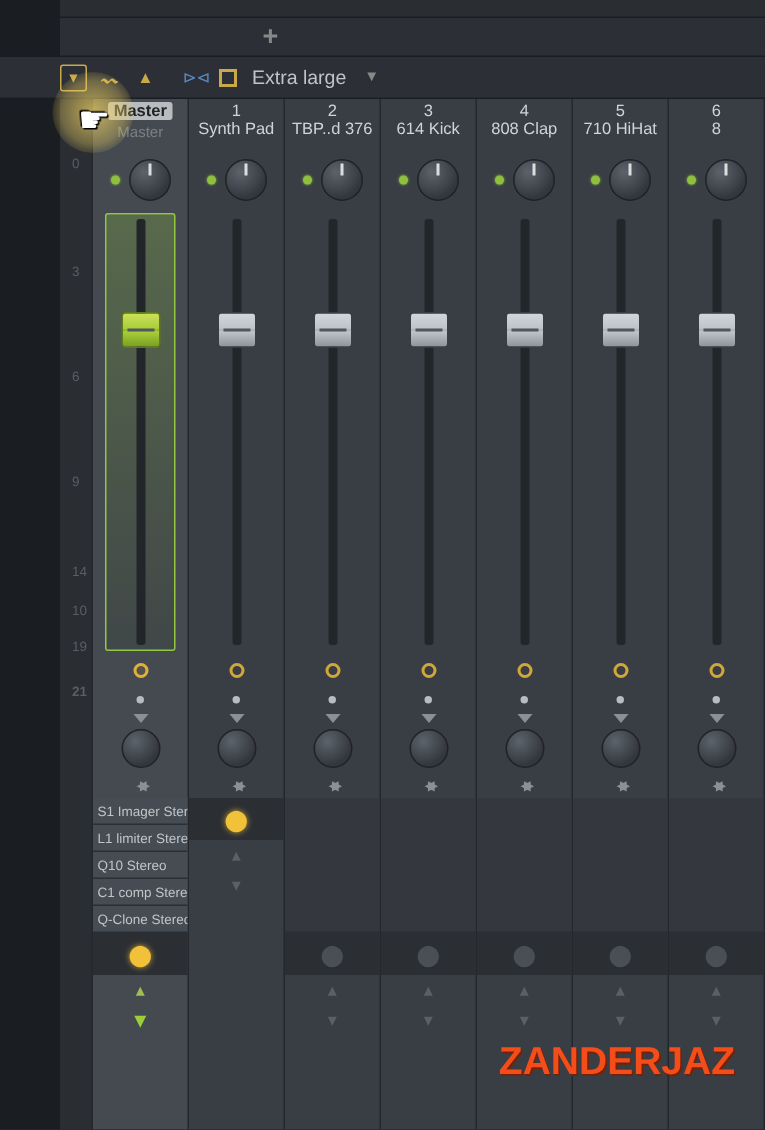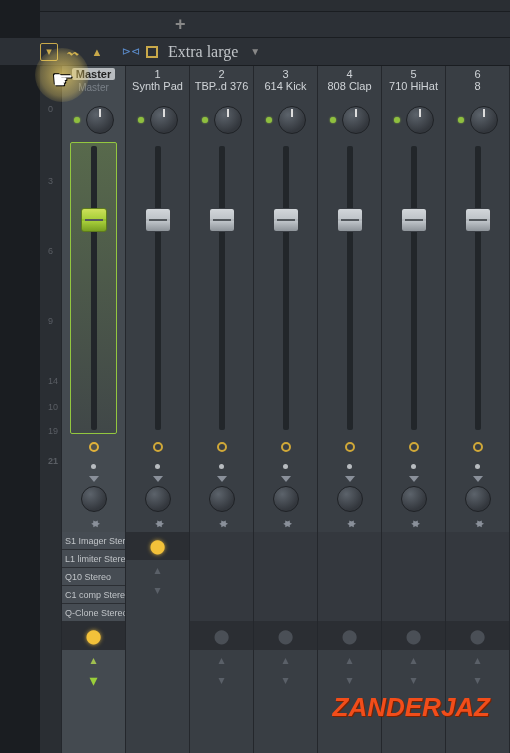--- a/index.html
+++ b/index.html
@@ -32,21 +32,21 @@
   }
   .tool-btn {
     width: 18px; height: 18px;
     display: flex; align-items: center; justify-content: center;
     color: #c9a94a;
   }
   .tool-btn.drop { border: 1px solid #c9a94a; border-radius: 2px; }
   .tool-sep { width: 4px; }
   .tool-blue { color: #5a8ac9; }
   .tool-square { width: 12px; height: 12px; border: 2px solid #c9a94a; background: transparent; }
-  .layout-label { color: #c0c4c8; font-size: 16px; margin-left: 4px; font-family: Liberation Serif, serif; }
+  .layout-label { color: #c0c4c8; font-size: 13px; margin-left: 4px; }
   .layout-drop { color: #888; font-size: 10px; margin-left: 6px; }
 
   .highlight-circle {
     position: absolute; left: 35px; top: 48px;
     width: 54px; height: 54px; border-radius: 50%;
     background: radial-gradient(circle, rgba(240,210,100,0.75) 0%, rgba(240,210,100,0.35) 55%, rgba(240,210,100,0.05) 75%);
     z-index: 40;
   }
   .cursor-hand {
     position: absolute; left: 52px; top: 66px; z-index: 50;
@@ -164,21 +164,21 @@
   .send-row { height: 28px; width:100%; background:#2b2e33; display:flex;align-items:center;justify-content:center; }
   .send-icon { font-size: 14px; color: #4a4f56; }
   .send-icon.active { color: #f2c13a; text-shadow: 0 0 4px rgba(242,193,58,0.8); }
 
   .arrow-row { height: 20px; width:100%; display:flex;align-items:center;justify-content:center; color:#5a6068; font-size:12px;}
   .channel.selected .arrow-row .arr { color: #a0bf50; }
   .arrow-row .arr.down.active { color:#9acf3a; font-size:16px; }
 
   .watermark {
     position: absolute; right: 20px; bottom: 30px;
-    font-size: 26px; font-weight: 900; font-style: italic;
+    font-size: 26px; font-weight: 900; 
     letter-spacing: 0px;
     color: #f24d1a;
     text-shadow: 1px 1px 0 #7a2000;
     z-index: 60;
   }
 
   .left-edge {
     position:absolute; left:0; top:0; width:40px; height:100%;
     background:#1a1d21;
   }

